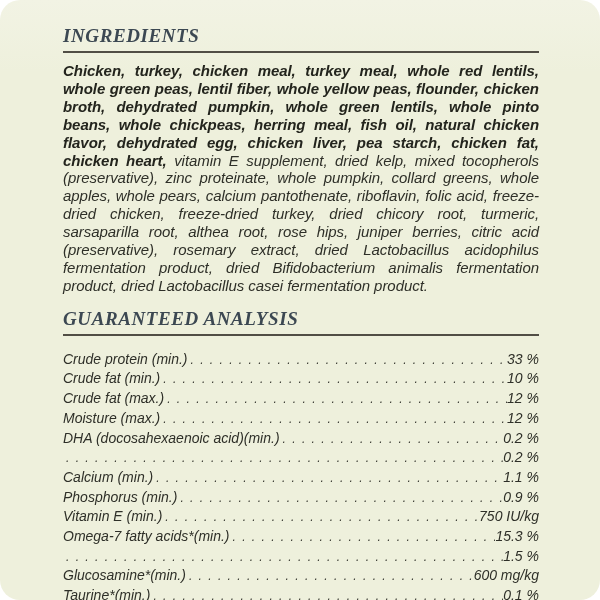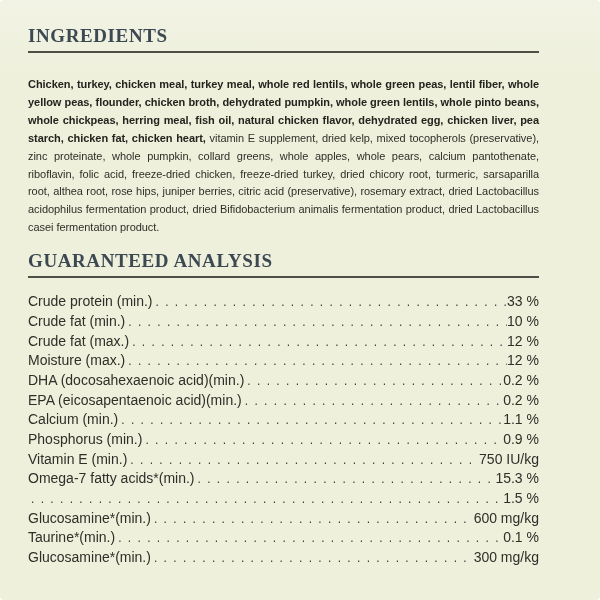--- a/index.html
+++ b/index.html
@@ -17,39 +17,40 @@
   body{
     background:var(--page);
     font-family:"Liberation Sans",sans-serif;
     position:relative;
     overflow:hidden;
   }
   .panel{
     position:absolute;
     inset:0;
     background:linear-gradient(to bottom,var(--background-top) 0%,var(--background) 12%,var(--background) 100%);
-    border-radius:4px;
-    padding:25px 61px 0 28px;
+    border-radius:20px;
+    padding:25px 61px 0 63px;
+    font-style:italic;
   }
   .section-title{
     font-family:"Liberation Serif","DejaVu Serif",serif;
     font-weight:bold;
     font-size:19px;
     line-height:21px;
     letter-spacing:0.6px;
     color:var(--heading);
   }
   .rule{
     height:2px;
     background:var(--rule);
     margin-top:5px;
   }
   .ingredients{
-    margin-top:23px;
-    font-size:11px;
+    margin-top:9px;
+    font-size:15px;
     line-height:17.9px;
     text-align:justify;
     color:var(--body-text);
     letter-spacing:-0.05px;
   }
   .ingredients .lead{
     font-weight:bold;
     color:var(--bold-text);
   }
   .analysis-section{
@@ -120,21 +121,20 @@
     <span class="rvalue">12 %</span>
   </div>
 
   <div class="row">
     <span class="rlabel">DHA (docosahexaenoic acid)(min.)</span>
     <span class="leader"></span>
     <span class="rvalue">0.2 %</span>
   </div>
 
   <div class="row">
-    <span class="rlabel">EPA (eicosapentaenoic acid)(min.)</span>
     <span class="leader"></span>
     <span class="rvalue">0.2 %</span>
   </div>
 
   <div class="row">
     <span class="rlabel">Calcium (min.)</span>
     <span class="leader"></span>
     <span class="rvalue">1.1 %</span>
   </div>
 

